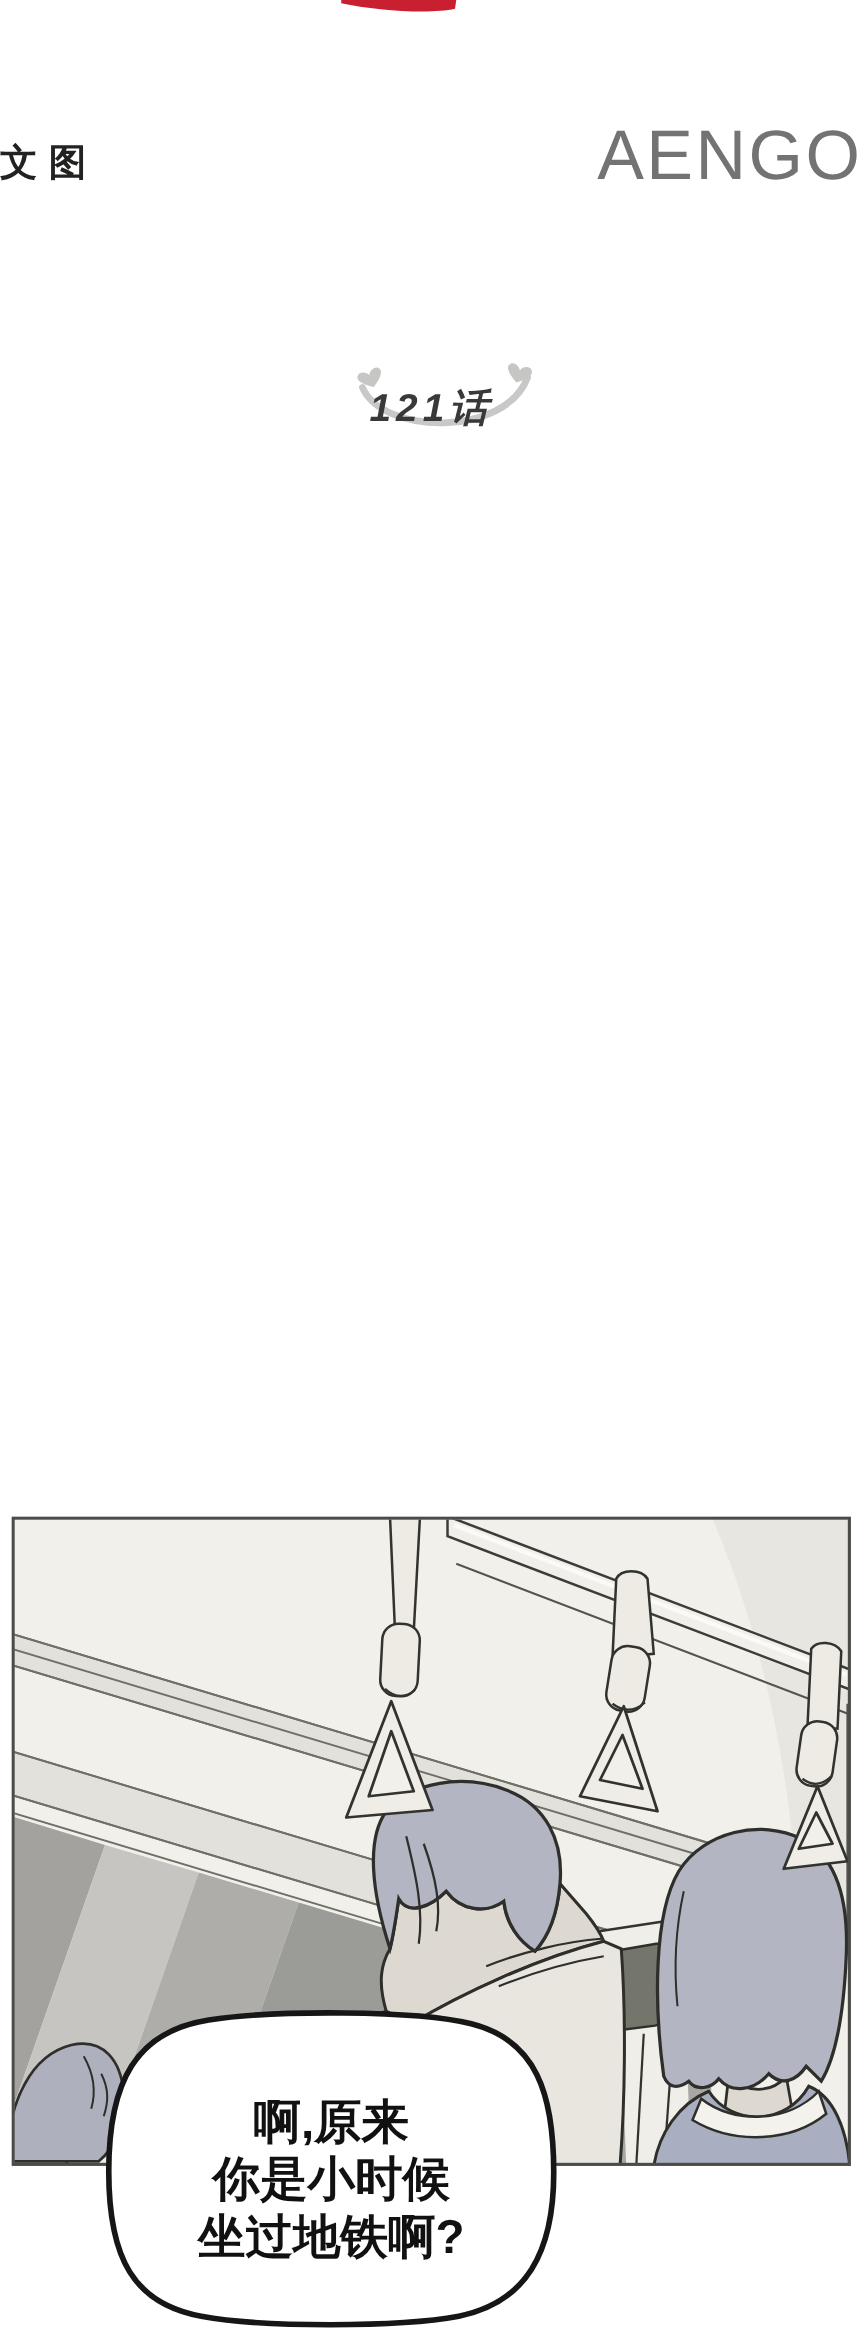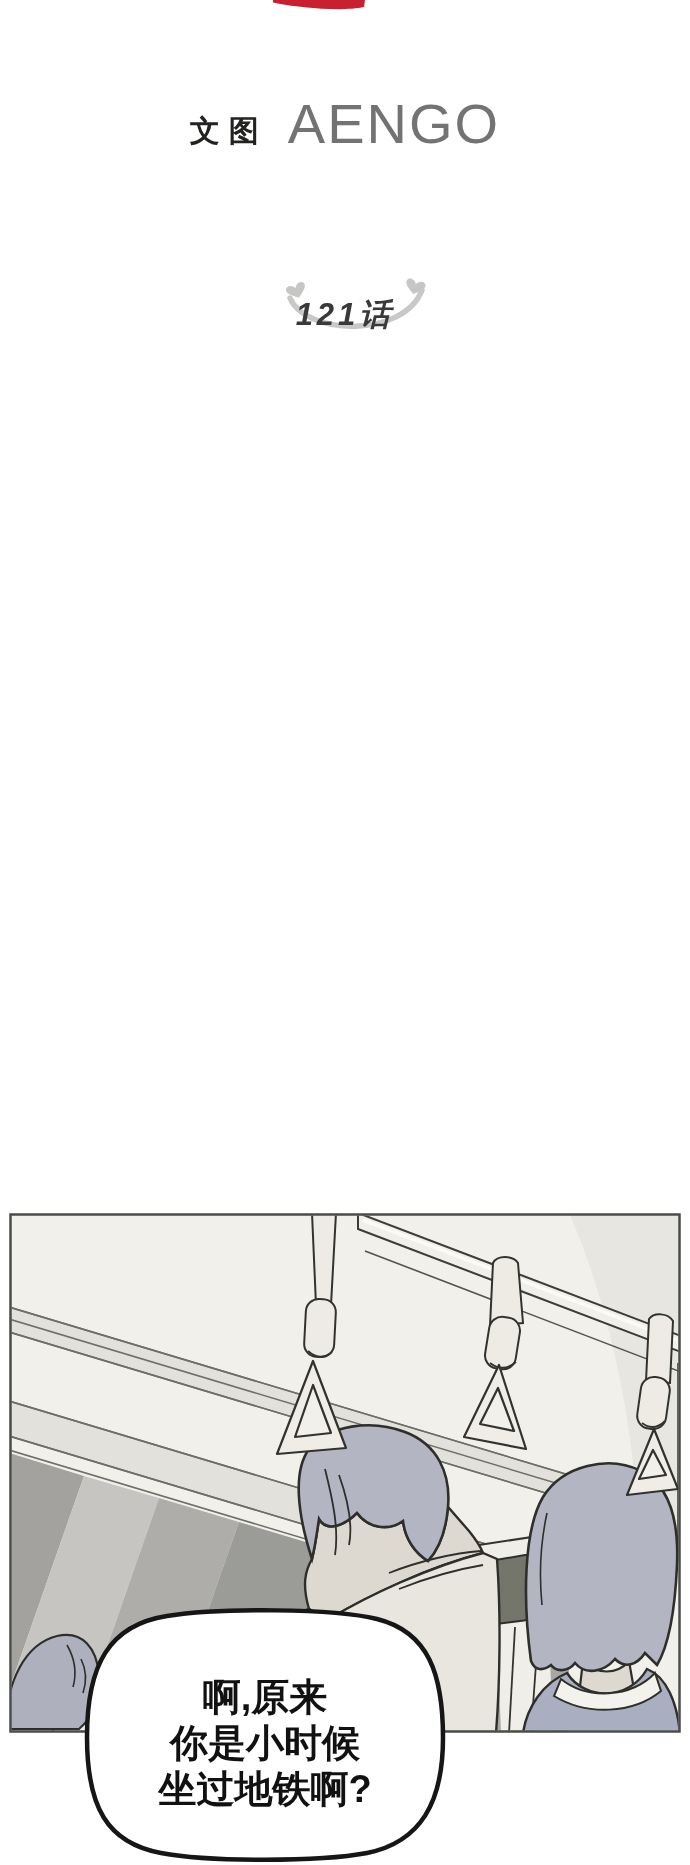--- a/index.html
+++ b/index.html
@@ -1,22 +1,22 @@
 <!DOCTYPE html>
 <html><head>
 <meta charset="utf-8">
 <style>
   html,body{margin:0;padding:0;}
   body{background:#ffffff;font-family:"Liberation Sans", sans-serif;}
   .page{position:relative;width:690px;height:1865px;background:#ffffff;overflow:hidden;}
   .brand-mark{position:absolute;left:0;top:0;width:690px;height:16px;}
-  .credit-row{position:absolute;left:0;top:96px;width:690px;display:flex;justify-content:center;align-items:flex-end;gap:20px;}
+  .credit-row{position:absolute;left:0;top:96px;width:690px;display:flex;justify-content:space-between;align-items:flex-end;gap:20px;}
   .credit-prefix{font-size:30px;font-weight:600;letter-spacing:9px;color:#222220;line-height:1;padding-bottom:6px;}
   .author-name{font-size:56px;font-weight:500;letter-spacing:2px;color:#737373;line-height:1;}
-  .episode-wrap{position:absolute;left:0;top:274px;width:690px;height:80px;}
+  .episode-wrap{position:absolute;left:0;top:286px;width:690px;height:80px;}
   .episode-deco{position:absolute;left:280px;top:2px;}
   .episode-label{position:absolute;left:0;top:20px;width:690px;text-align:center;font-size:31px;font-style:italic;font-weight:600;letter-spacing:4px;color:#39393a;}
   .panel-svg{position:absolute;left:9px;top:1213px;}
 </style>
 </head>
 <body>
 
 <div class="page">
 
   <svg class="brand-mark" width="690" height="16" viewBox="0 0 690 16">

